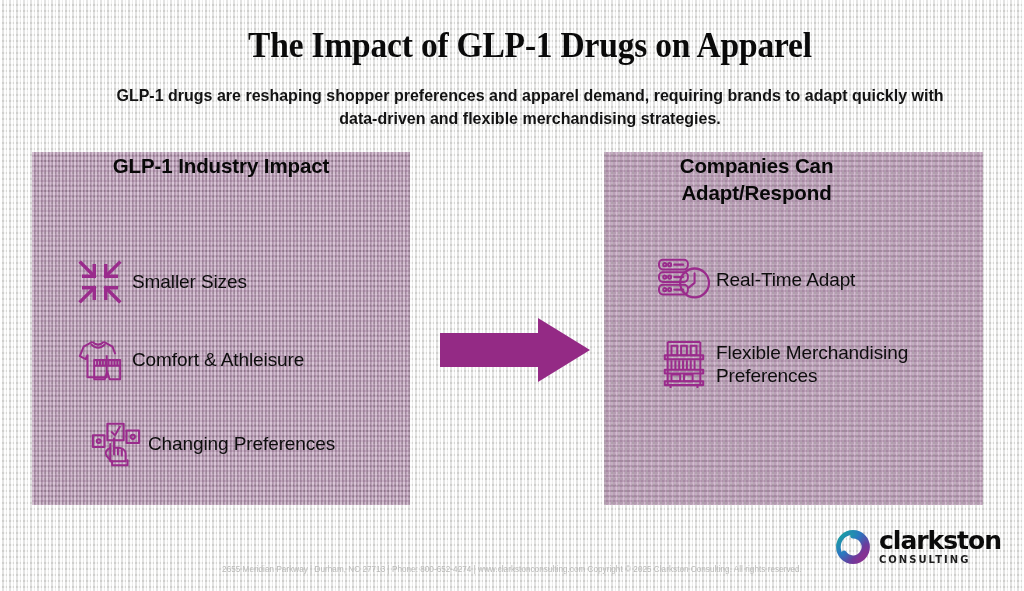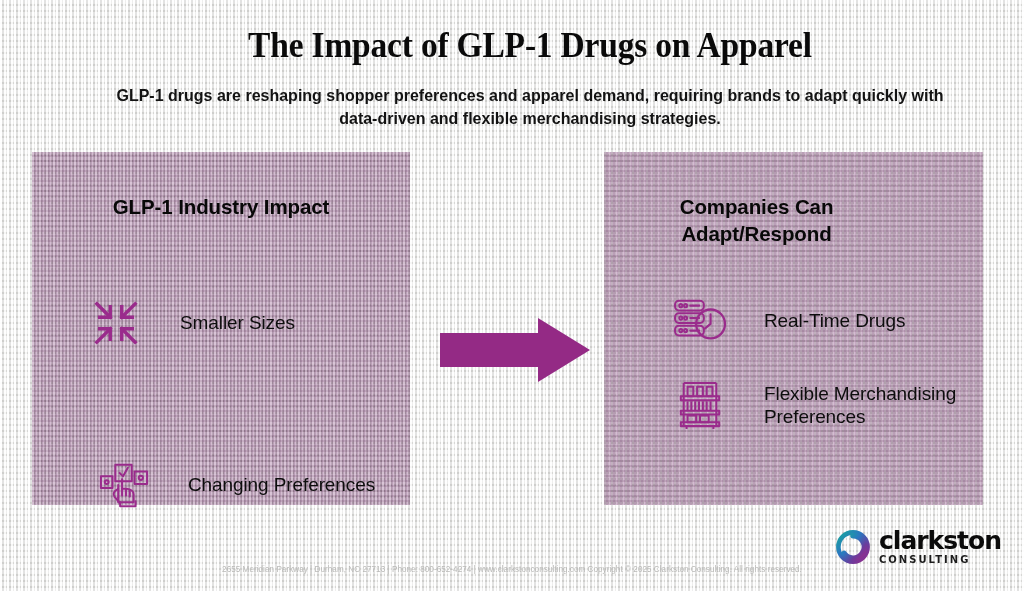--- a/index.html
+++ b/index.html
@@ -62,50 +62,50 @@
         rgba(255,255,255,0.10) 4px, rgba(255,255,255,0.10) 6px,
         rgba(120,90,116,0.14) 6px, rgba(120,90,116,0.14) 7px),
       repeating-linear-gradient(0deg,
         rgba(255,255,255,0.16) 0px, rgba(255,255,255,0.16) 3px,
         rgba(110,84,107,0.16) 3px, rgba(110,84,107,0.16) 5px);
     mix-blend-mode:multiply;
   }
   #panel-left  { left:32px;  top:152px; width:378px; height:353px; }
   #panel-right { left:604px; top:152px; width:379px; height:353px; }
 
-  .panel-inner { position:absolute; width:100%; height:100%;margin-top:41px; }
+  .panel-inner { position:absolute; width:100%; height:100%; }
 
   .panel-heading {
     text-align:center;
     font-size:20.5px;
     font-weight:700;
     line-height:1.32;
     color:#080808;
     letter-spacing:-0.1px;
   }
 
   .item-row {
     display:flex;
     align-items:center;
-    gap:34px;
-    padding-left:54px;
+    gap:2px;
+    padding-left:38px;
   }
   .item-icon { width:60px; height:60px; flex:0 0 60px; display:flex; align-items:center; justify-content:center; }
   .item-label {
     font-size:19px;
     font-weight:400;
     color:#0d0d0d;
     line-height:1.22;
     letter-spacing:-0.1px;
   }
 
   
   #row-smaller-sizes        { position:absolute; top:100px; left:0; }
   #row-comfort-athleisure   { position:absolute; top:178px; left:0; }
-  #row-changing-preferences { position:absolute; top:262px; left:8px; }
+  #row-changing-preferences { position:absolute; top:262px; left:16px; }
 
   
   #row-real-time-data   { position:absolute; top:98px;  left:12px; }
   #row-flexible-merch   { position:absolute; top:182px; left:12px; width:350px; }
 
   
   #flow-arrow {
     position:absolute;
     left:440px; top:316px;
     width:150px; height:68px;
@@ -169,20 +169,34 @@
           <path d="M30 7 L30 18 L41 18"></path>
         <path d="M4 44 L18 30"></path>
           <path d="M7 30 L18 30 L18 41"></path>
         <path d="M44 44 L30 30"></path>
           <path d="M41 30 L30 30 L30 41"></path>
       </svg>
     </span>
     <span class="item-label">Smaller Sizes</span>
   </div>
 
+  <div id="row-comfort-athleisure" class="item-row">
+    <span class="item-icon">
+      <svg viewBox="0 0 52 50" width="50" height="48" fill="none" stroke="#9A2B8C" stroke-width="2.1" stroke-linejoin="round">
+        <path d="M18 6 L9 11 L5 21 L11 24 L13 20 L13 43 L33 43 L33 20"></path>
+        <path d="M30 6 L39 11 L42 19"></path>
+        <path d="M18 6 Q24 12 30 6"></path>
+        <path d="M16.5 8.5 Q24 16 31.5 8.5"></path>
+        <rect x="20" y="25" width="27" height="6"></rect>
+        <path d="M20 31 L20 45 L31 45 L33.5 37 L36 45 L47 45 L47 31"></path>
+        <path d="M23 25 L23 31 M26 25 L26 31 M29 25 L29 31 M32 25 L32 31 M35 25 L35 31 M38 25 L38 31 M41 25 L41 31 M44 25 L44 31"></path>
+      </svg>
+    </span>
+    <span class="item-label">Comfort &amp; Athleisure</span>
+  </div>
 
   <div id="row-changing-preferences" class="item-row">
     <span class="item-icon">
       <svg viewBox="0 0 56 52" width="54" height="50" fill="none" stroke="#9A2B8C" stroke-width="2.1" stroke-linejoin="round" stroke-linecap="round">
         <rect x="4" y="17" width="12" height="12"></rect>
         <circle cx="10" cy="23" r="2"></circle>
         <rect x="19" y="5" width="17" height="17"></rect>
         <path d="M23.5 13.5 L27 17 L32 8"></path>
         <rect x="39" y="12" width="13" height="13"></rect>
         <circle cx="45.5" cy="18.5" r="2.2"></circle>
@@ -220,21 +234,21 @@
           <circle cx="14" cy="22" r="1.6"></circle>
         <path d="M19 22 L28 22" stroke-linecap="round" stroke-width="2.4"></path>
         <rect x="3" y="30" width="30" height="10" rx="4"></rect>
         <circle cx="9" cy="35" r="1.6"></circle>
           <circle cx="14" cy="35" r="1.6"></circle>
         <path d="M19 35 L28 35" stroke-linecap="round" stroke-width="2.4"></path>
         <circle cx="40" cy="28" r="15" fill="none" stroke-width="2.4"></circle>
         <path d="M40 18 L40 28 L34 33" stroke-linecap="round" stroke-width="2.2"></path>
       </svg>
     </span>
-    <span class="item-label">Real-Time Drugs</span>
+    <span class="item-label">Real-Time Adapt</span>
   </div>
 
   <div id="row-flexible-merch" class="item-row">
     <span class="item-icon">
       <svg viewBox="0 0 50 54" width="48" height="52" fill="none" stroke="#9A2B8C" stroke-width="2.1" stroke-linejoin="round">
         <path d="M8 4 L8 48 M42 4 L8 4 M42 4 L42 48"></path>
         <path d="M11 48 L11 52 M39 48 L39 52"></path>
         <rect x="5" y="18" width="40" height="4"></rect>
         <rect x="5" y="33" width="40" height="4"></rect>
         <rect x="5" y="45" width="40" height="4"></rect>

